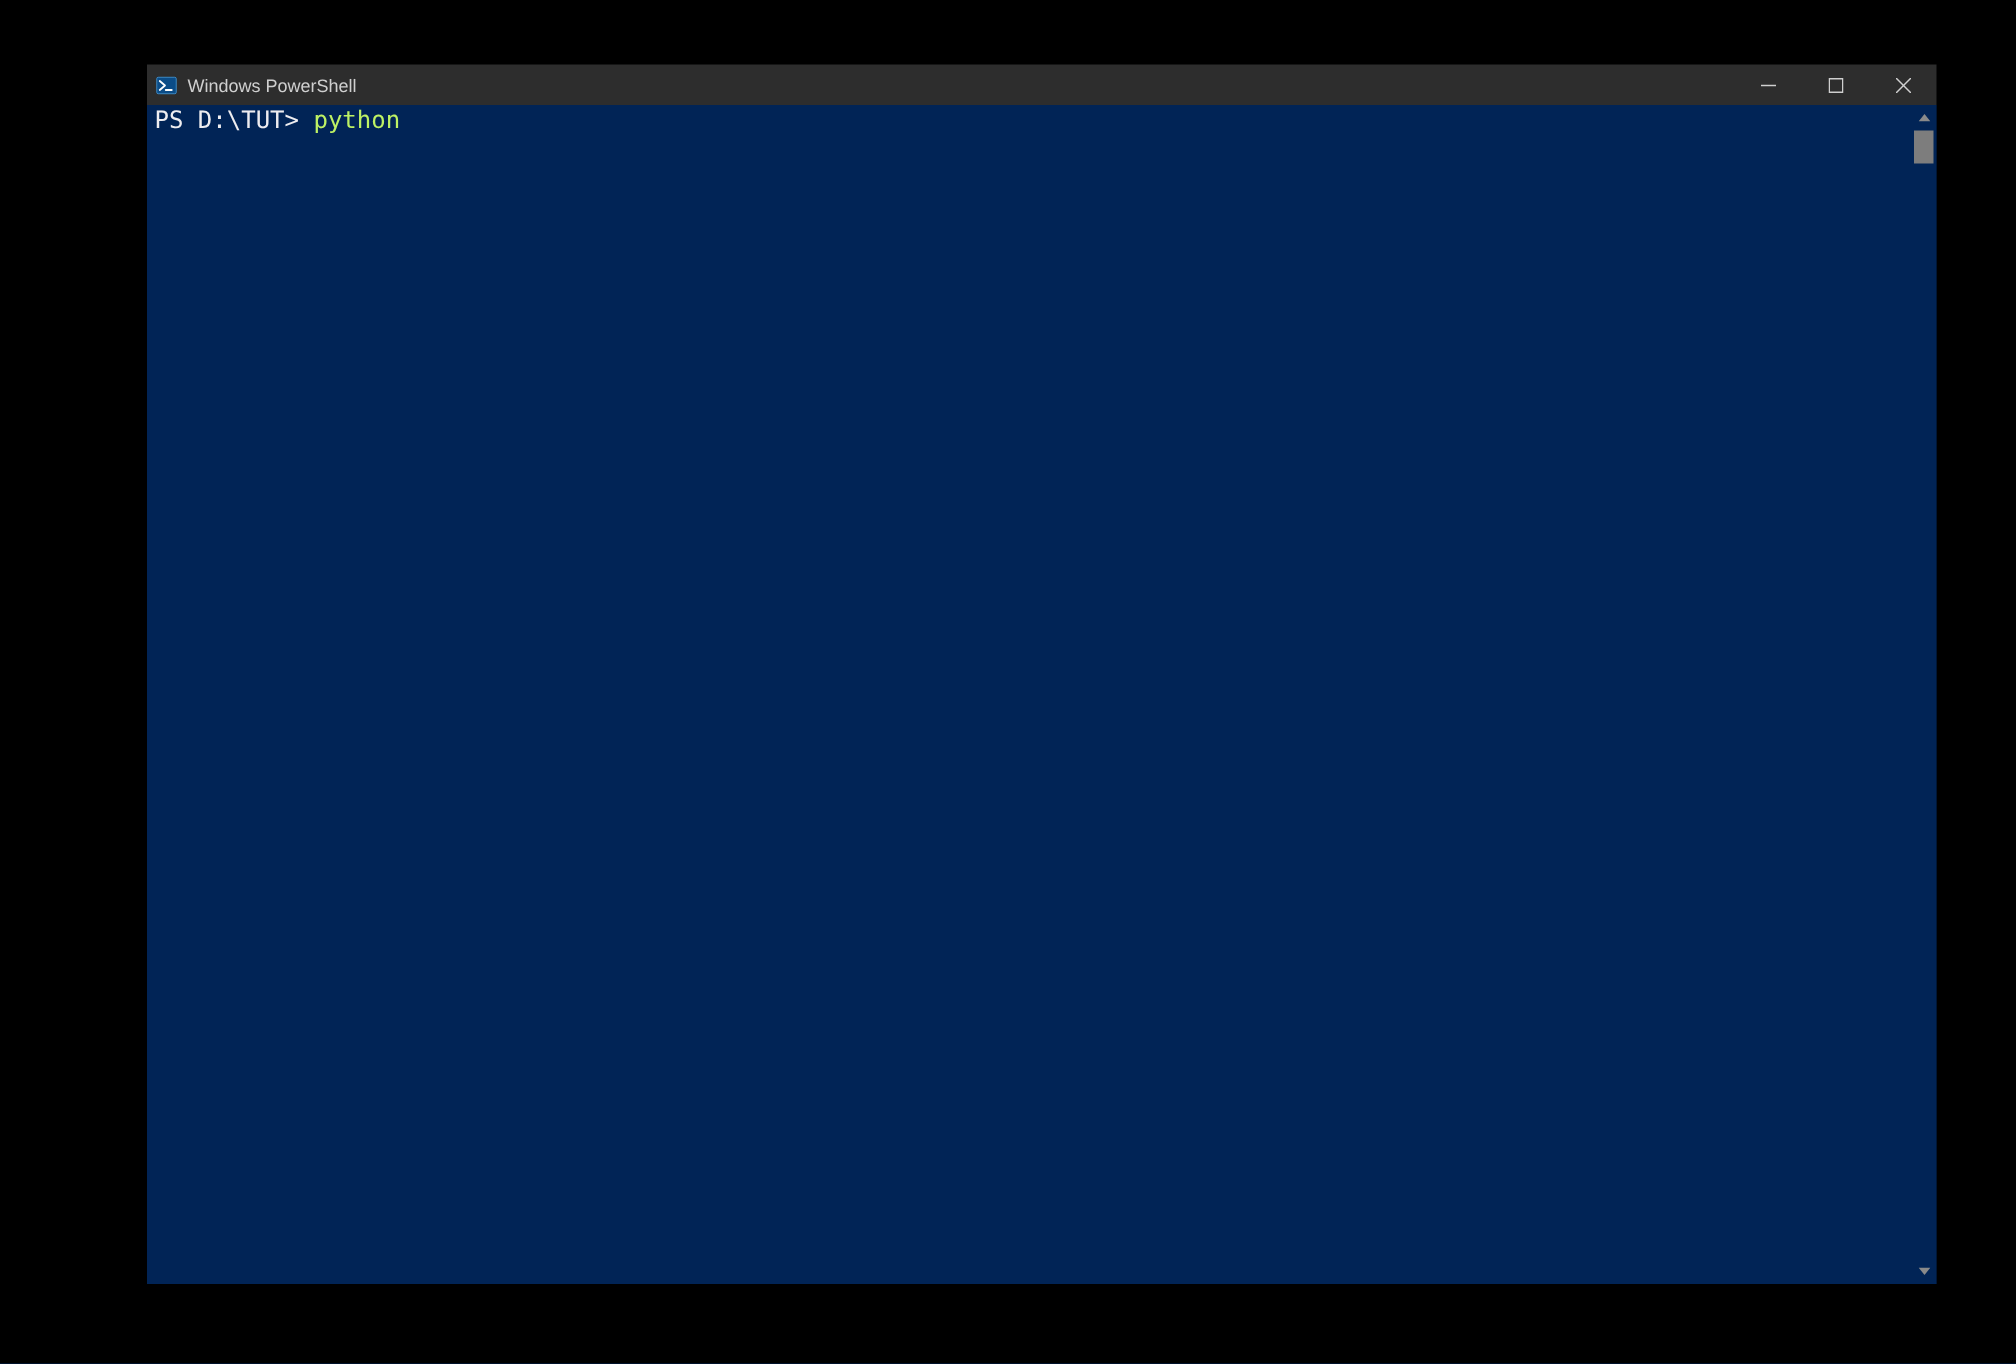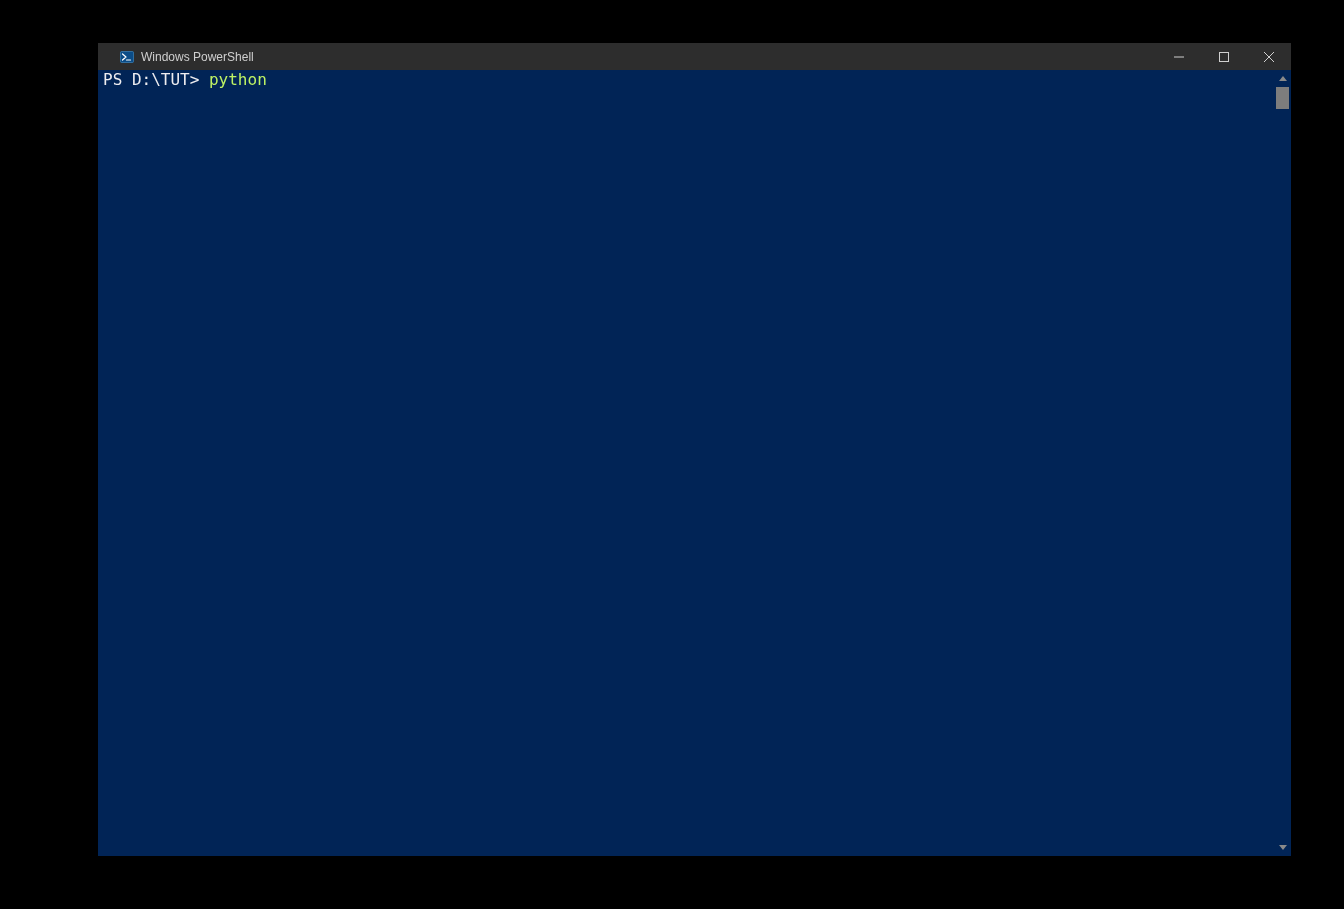--- a/index.html
+++ b/index.html
@@ -34,21 +34,21 @@
       justify-content: space-between;
       color: #cfcfcf;
       font-family: "Segoe UI", Tahoma, sans-serif;
       font-size: 12px;
       user-select: none;
     }
     .titlebar-left {
       display: flex;
       align-items: center;
       gap: 7px;
-      padding-left: 22px;
+      padding-left: 6px;
     }
     .app-icon {
       width: 14px;
       height: 14px;
       display: flex;
       align-items: center;
       justify-content: center;
     }
     .titlebar-right {
       display: flex;

